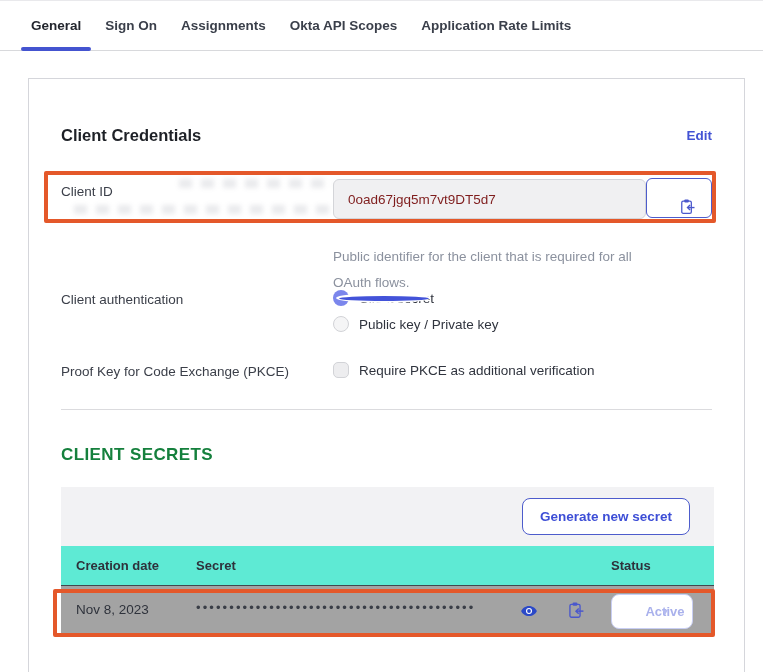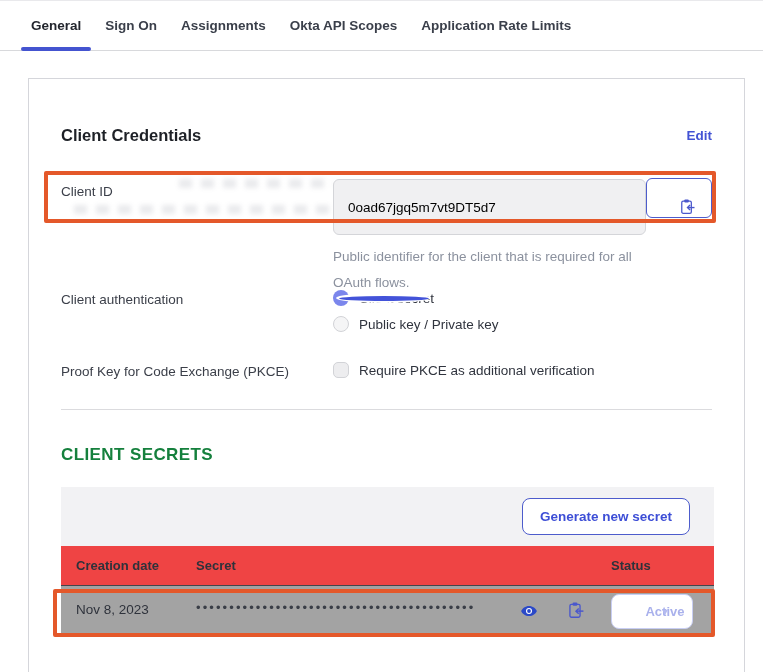--- a/index.html
+++ b/index.html
@@ -49,24 +49,24 @@
 
   .blur-artifact { left:90px; top:98px; width:215px; height:42px; opacity:.14; filter:blur(2.5px); }
   .blur-artifact .b1, .blur-artifact .b2 {
     position:absolute; height:9px;
     background:repeating-linear-gradient(90deg, #6a7080 0 13px, transparent 13px 22px);
   }
   .blur-artifact .b1 { top:2px;  left:60px;  right:0; }
   .blur-artifact .b2 { top:28px; left:-45px; right:0; }
 
   .clientid-input {
-    left:304px; top:100px; width:313px; height:56px;
+    left:304px; top:100px; width:313px; height:40px;
     background:#f0f0f2; border:1px solid #d4d5d9; border-radius:6px;
     display:flex; align-items:center; padding-left:14px;
-    font-size:13.5px; color:#000000;text-align:right;
+    font-size:13.5px; color:#7f1d1d;text-align:right;
   }
   .copy-btn {
     left:617px; top:99px; width:66px; height:40px;
     background:#fff; border:1px solid #4d5ccc; border-radius:6px;
     display:flex; align-items:center; justify-content:center;
     color:#4a57cc; cursor:pointer;
   }
   .helper {
     left:304px; top:140px; width:332px;
     font-size:13.5px; line-height:26px; color:#8b919e;margin-top:25px;
@@ -89,21 +89,21 @@
 
   .secrets-panel { left:32px; top:408px; width:653px; height:59px; background:#f2f2f4; }
   .generate-btn {
     position:absolute; right:24px; top:11px; height:37px; padding:16px 17px;
     background:#fff; border:1px solid #4d5ccc; border-radius:8px;
     font-size:13.5px; font-weight:700; color:#3d4ed6; cursor:pointer;
     display:flex; align-items:center; font-family:"Liberation Sans",sans-serif;
   }
 
   .thead {
-    left:32px; top:467px; width:653px; height:40px; background:#ef4444;
+    left:32px; top:467px; width:653px; height:40px; background:#5eead4;
     border-bottom:1px solid #43464d;
   }
   .thead .th { position:absolute; top:12px; font-size:13px; font-weight:700; color:#2e323b; }
   .th-date   { left:15px; }
   .th-secret { left:135px; }
   .th-status { left:550px; }
 
   .trow { left:32px; top:507px; width:653px; height:50px; background:#a3a3a3; }
   .trow > * { position:absolute; }
   .td-date { left:15px; top:16px; font-size:13.5px; color:#2f333c; }

